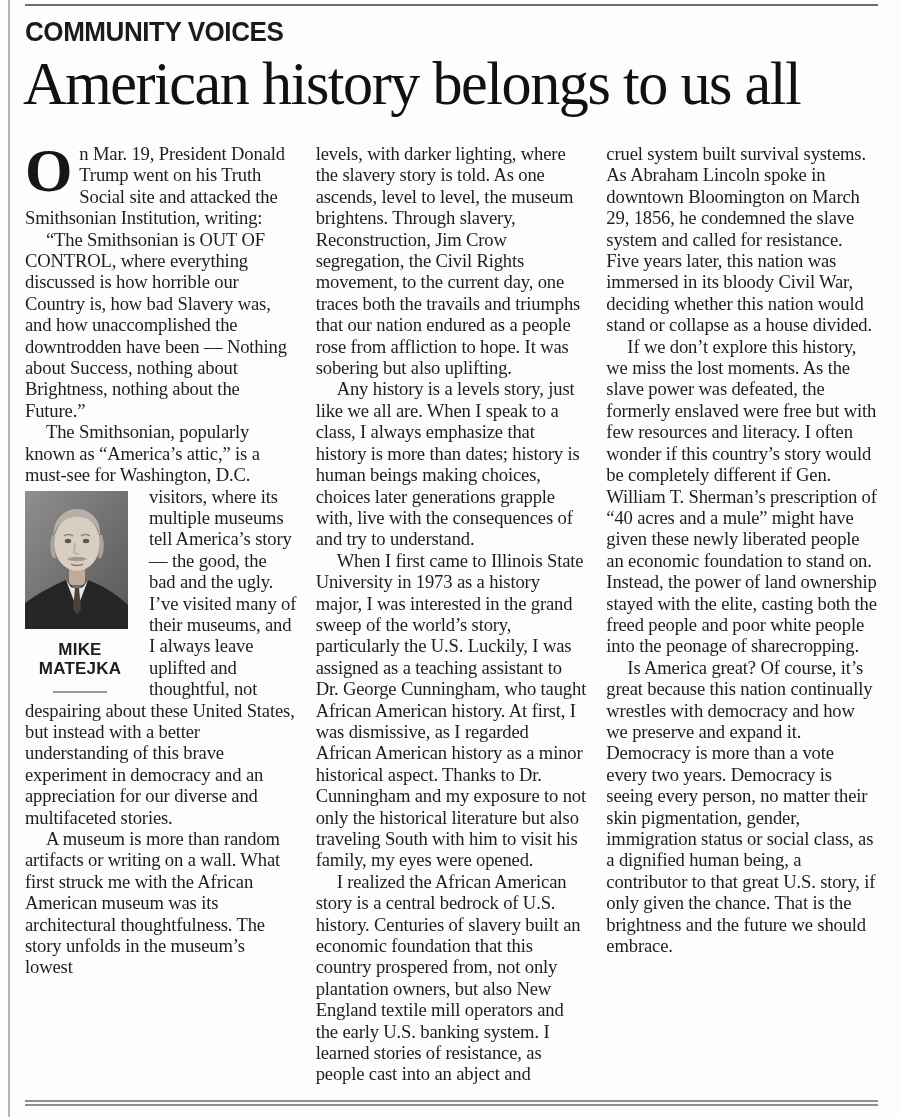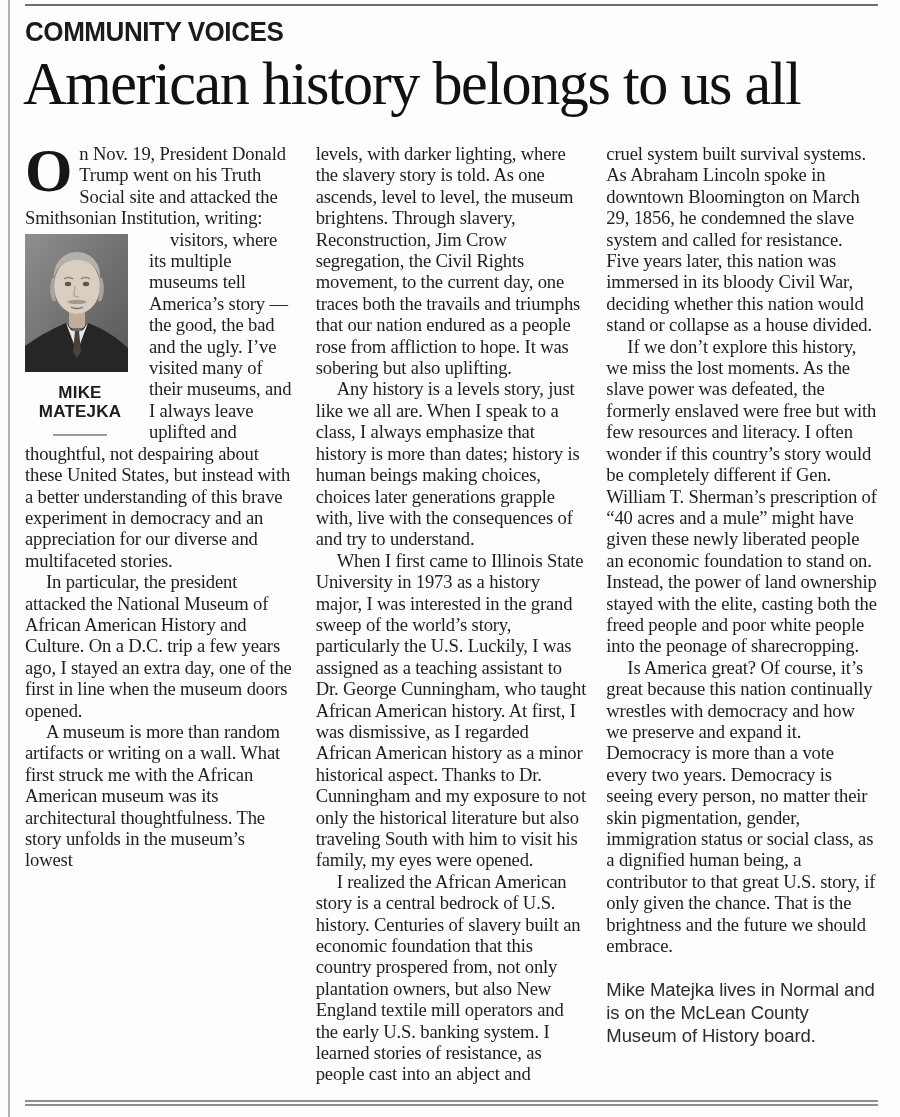--- a/index.html
+++ b/index.html
@@ -56,22 +56,24 @@
 
 <div class="left-rule"></div>
 <div class="top-rule"></div>
 
 <div class="kicker">COMMUNITY VOICES</div>
 <h1 class="headline">American history belongs to us all</h1>
 
 <div class="columns">
 
   <div class="col">
-    <p class="lead"><span class="dropcap">O</span><span>n Nov. 19, President Donald Trump went on his Truth Social site and attacked the Smithsonian Institution, writing:</span></p>
+    <p class="lead"><span class="dropcap">O</span><span>n Mar. 19, President Donald Trump went on his Truth Social site and attacked the Smithsonian Institution, writing:</span></p>
+    <p class="indent">“The Smithsonian is OUT OF CONTROL, where everything discussed is how horrible our Country is, how bad Slavery was, and how unaccomplished the downtrodden have been — Nothing about Success, nothing about Brightness, nothing about the Future.”</p>
     <p class="indent">
+      <span>The Smithsonian, popularly known as “America’s attic,” is a must-see for Washington, D.C.</span>
       <span class="figure-float">
         <svg viewBox="0 0 103 138" xmlns="http://www.w3.org/2000/svg">
           <defs>
             <linearGradient id="bgG" x1="0" y1="0" x2="1" y2="1">
               <stop offset="0" stop-color="#8f8f8f"></stop>
               <stop offset="0.55" stop-color="#6f6f6f"></stop>
               <stop offset="1" stop-color="#575757"></stop>
             </linearGradient>
           </defs>
           <rect x="0" y="0" width="103" height="138" fill="url(#bgG)"></rect>
@@ -89,33 +91,31 @@
           <path d="M56,45 C58,43 63,43 65,45" stroke="#8c8377" stroke-width="1.6" fill="none"></path>
           <path d="M50,52 L49,62 L54,63" stroke="#b8a994" stroke-width="1.4" fill="none"></path>
           <path d="M42,68 C46,65 58,65 62,68 C58,71 46,71 42,68 Z" fill="#a49a8c"></path>
           <path d="M46,73 C49,75 55,75 58,73" stroke="#7d7265" stroke-width="1.4" fill="none"></path>
         </svg>
         <span class="fig-caption">MIKE MATEJKA</span>
         <span class="fig-rule"></span>
       </span>
       <span>visitors, where its multiple museums tell America’s story — the good, the bad and the ugly. I’ve visited many of their museums, and I always leave uplifted and thoughtful, not despairing about these United States, but instead with a better understanding of this brave experiment in democracy and an appreciation for our diverse and multifaceted stories.</span>
     </p>
-    <p class="indent">In particular, the president attacked the National Museum of African American History and Culture. On a D.C. trip a few years ago, I stayed an extra day, one of the first in line when the museum doors opened.</p>
     <p class="indent">A museum is more than random artifacts or writing on a wall. What first struck me with the African American museum was its architectural thoughtfulness. The story unfolds in the museum’s lowest</p>
   </div>
 
   <div class="col">
     <p>levels, with darker lighting, where the slavery story is told. As one ascends, level to level, the museum brightens. Through slavery, Reconstruction, Jim Crow segregation, the Civil Rights movement, to the current day, one traces both the travails and triumphs that our nation endured as a people rose from affliction to hope. It was sobering but also uplifting.</p>
     <p class="indent">Any history is a levels story, just like we all are. When I speak to a class, I always emphasize that history is more than dates; history is human beings making choices, choices later generations grapple with, live with the consequences of and try to understand.</p>
     <p class="indent">When I first came to Illinois State University in 1973 as a history major, I was interested in the grand sweep of the world’s story, particularly the U.S. Luckily, I was assigned as a teaching assistant to Dr. George Cunningham, who taught African American history. At first, I was dismissive, as I regarded African American history as a minor historical aspect. Thanks to Dr. Cunningham and my exposure to not only the historical literature but also traveling South with him to visit his family, my eyes were opened.</p>
     <p class="indent">I realized the African American story is a central bedrock of U.S. history. Centuries of slavery built an economic foundation that this country prospered from, not only plantation owners, but also New England textile mill operators and the early U.S. banking system. I learned stories of resistance, as people cast into an abject and</p>
   </div>
 
   <div class="col">
     <p>cruel system built survival systems. As Abraham Lincoln spoke in downtown Bloomington on March 29, 1856, he condemned the slave system and called for resistance. Five years later, this nation was immersed in its bloody Civil War, deciding whether this nation would stand or collapse as a house divided.</p>
     <p class="indent">If we don’t explore this history, we miss the lost moments. As the slave power was defeated, the formerly enslaved were free but with few resources and literacy. I often wonder if this country’s story would be completely different if Gen. William T. Sherman’s prescription of “40 acres and a mule” might have given these newly liberated people an economic foundation to stand on. Instead, the power of land ownership stayed with the elite, casting both the freed people and poor white people into the peonage of sharecropping.</p>
     <p class="indent">Is America great? Of course, it’s great because this nation continually wrestles with democracy and how we preserve and expand it. Democracy is more than a vote every two years. Democracy is seeing every person, no matter their skin pigmentation, gender, immigration status or social class, as a dignified human being, a contributor to that great U.S. story, if only given the chance. That is the brightness and the future we should embrace.</p>
-    <p class="bio">Mike Matejka lives in Normal and is on the McLean County Museum of History board.</p>
   </div>
 
 </div>
 
 <div class="bottom-rule"></div>
 
 </body></html>

